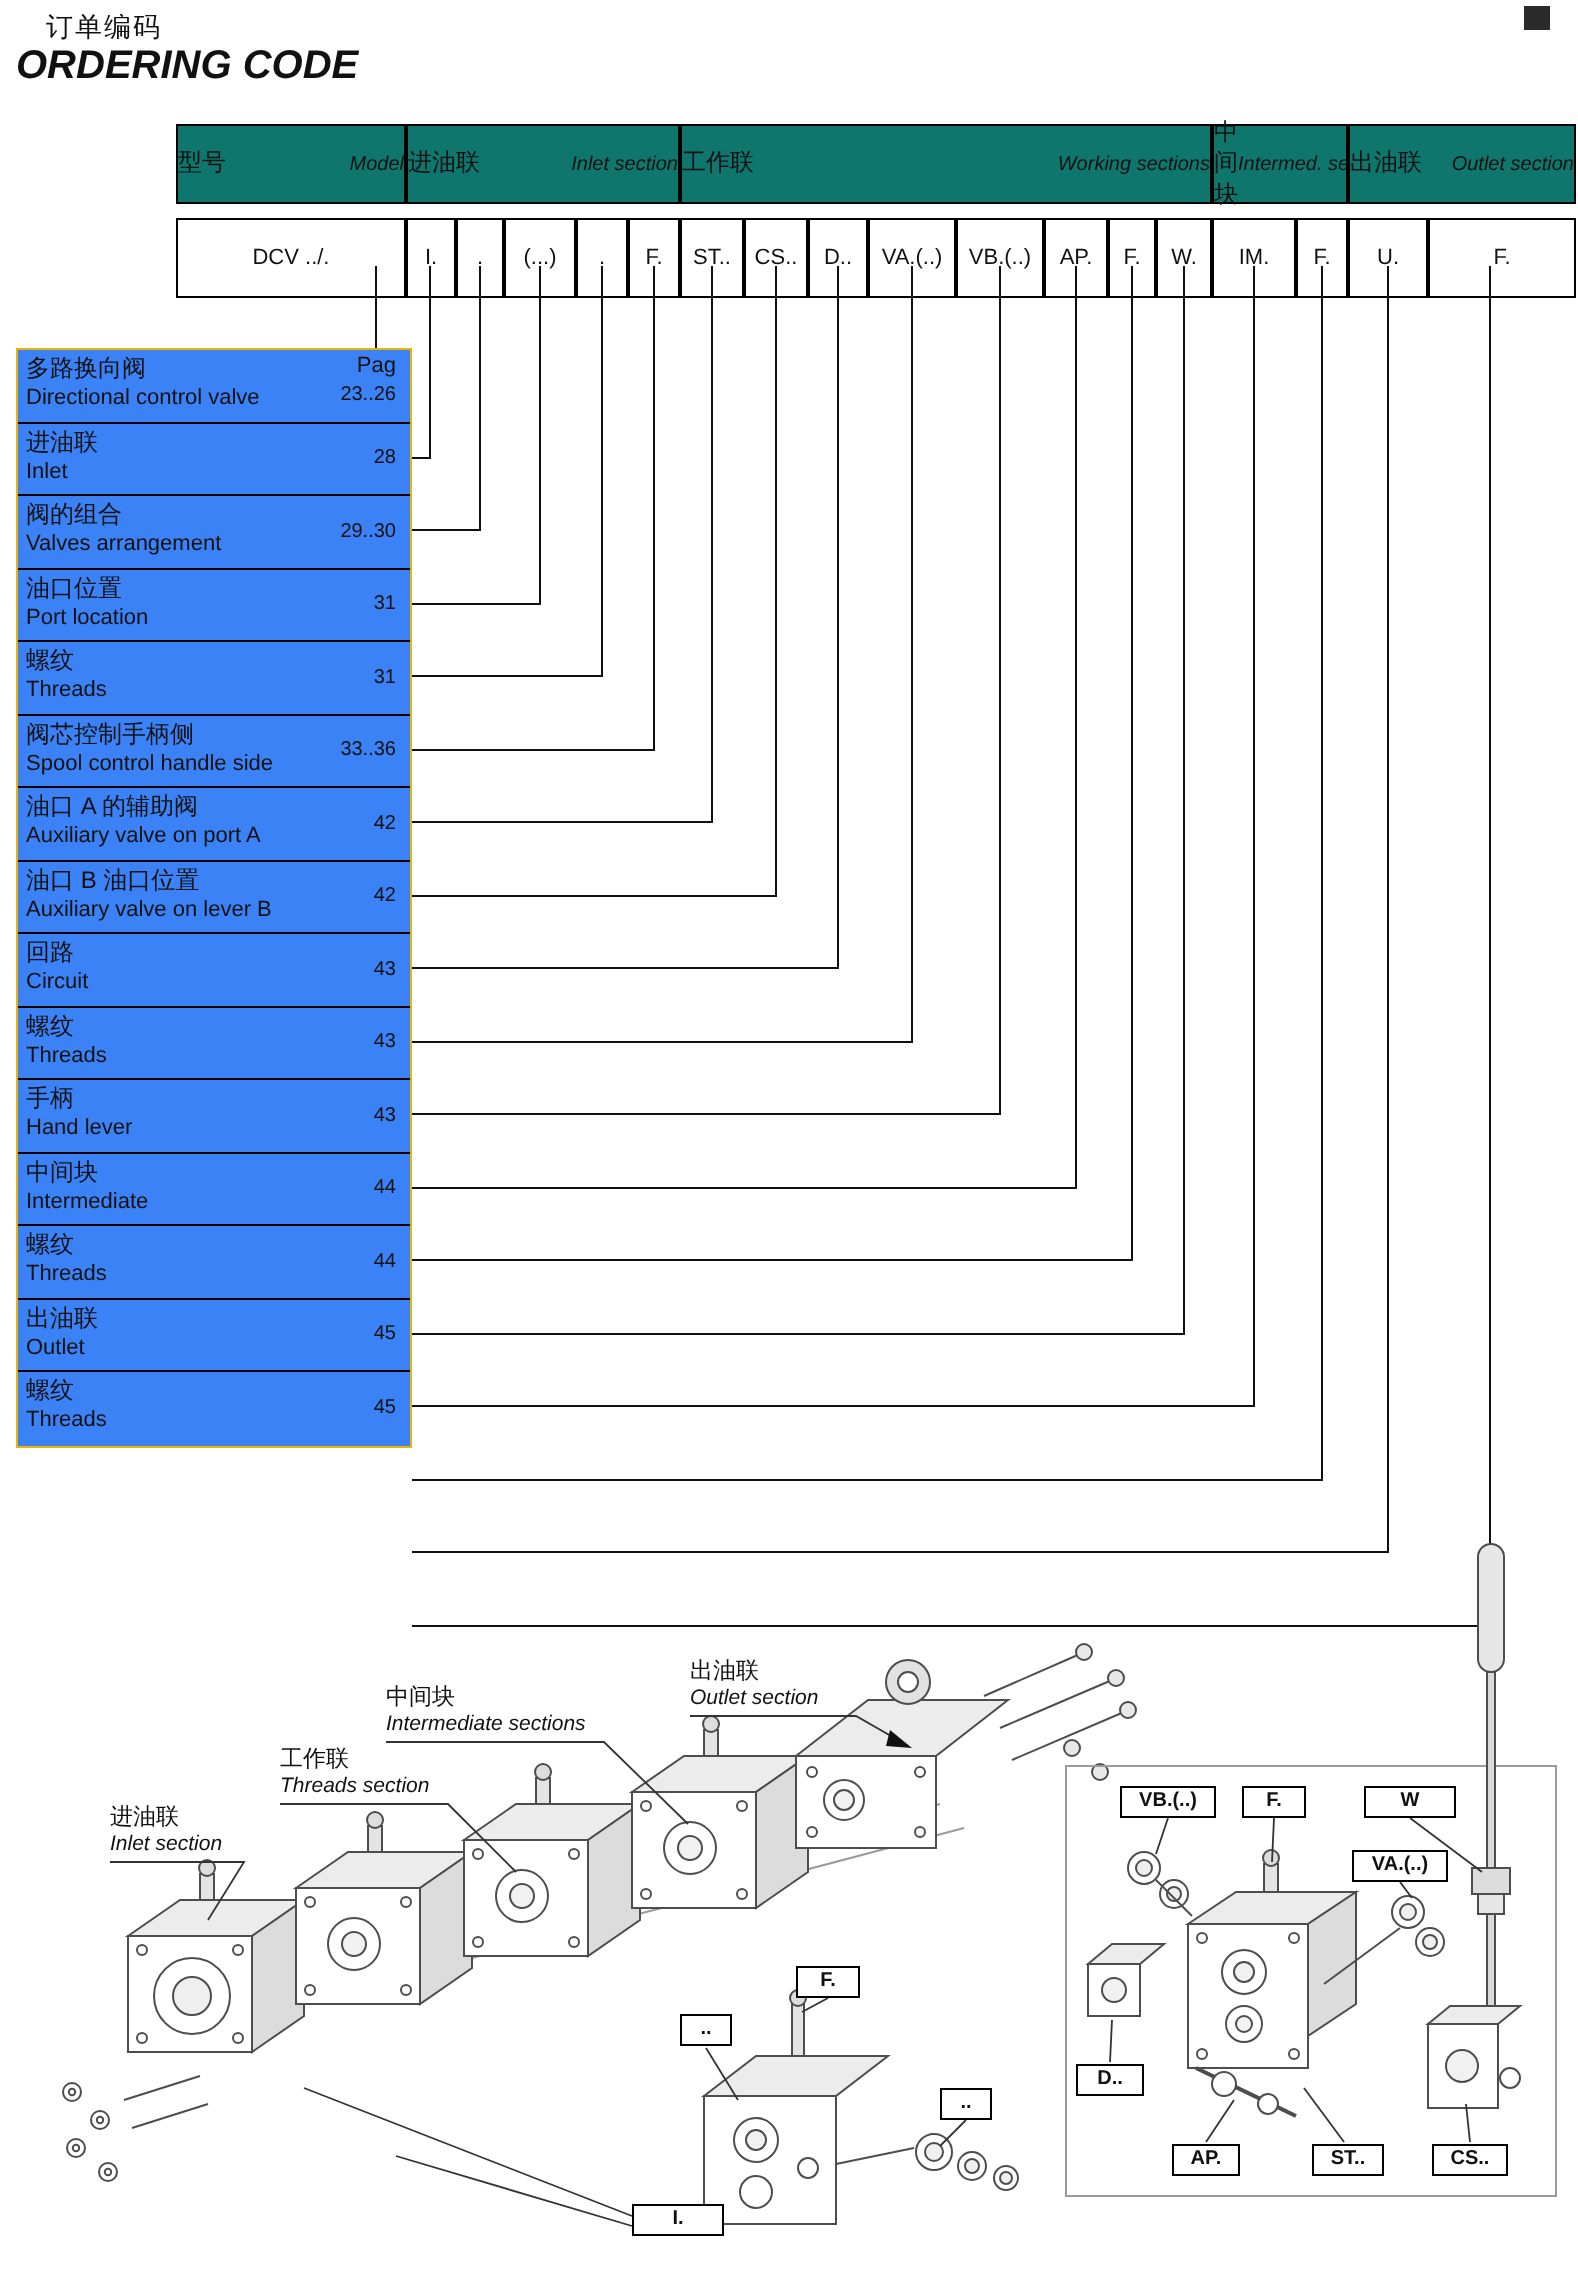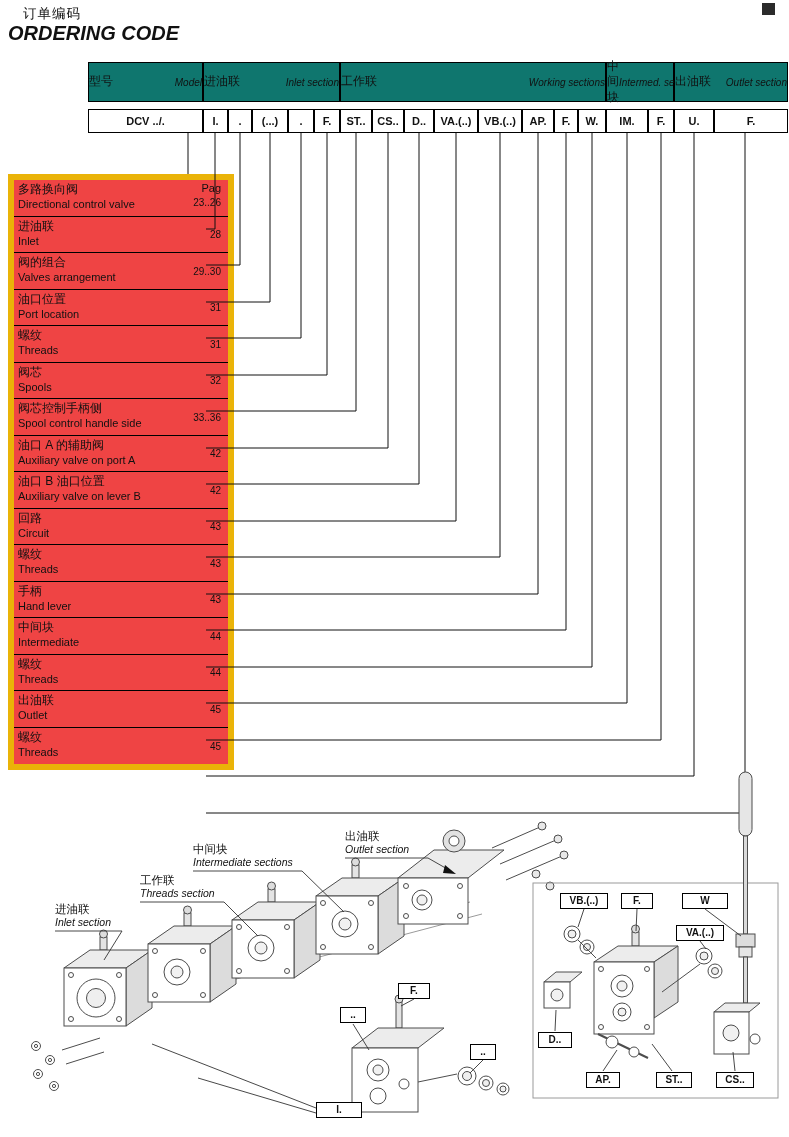--- a/index.html
+++ b/index.html
@@ -10,24 +10,24 @@
 
   .title-zh{position:absolute;left:23px;top:5px;font-size:13.5px;letter-spacing:1px}
   .title-en{position:absolute;left:8px;top:22px;font-size:20px;font-weight:700;font-style:italic}
   .corner-mark{position:absolute;left:762px;top:3px;width:13px;height:12px;background:#2b2b2b}
 
   .hgroup{position:absolute;top:62px;height:40px;border:1px solid #000;background:#0f766e;
           display:flex;align-items:center;justify-content:space-between;line-height:1.3}
   .hzh{font-size:12px}
   .hen{font-size:10px;font-style:italic;white-space:nowrap}
 
-  .ccell{position:absolute;top:109px;height:24px;border:1px solid #000;background:#fff;
-         display:flex;align-items:center;justify-content:center;font-weight:700;font-size:11px;white-space:nowrap}
-
-  .ltable{position:absolute;left:8px;top:174px;width:226px;border:6px solid #eab308;background:#ef4444}
+  .ccell{position:absolute;top:109px;height:40px;border:1px solid #000;background:#fff;
+         display:flex;align-items:center;justify-content:center;font-weight:400;font-size:11px;white-space:nowrap}
+
+  .ltable{position:absolute;left:8px;top:174px;width:198px;border:1px solid #eab308;background:#3b82f6}
   .lrow{position:relative;height:36.5px;border-bottom:1px solid #000;padding:2px 4px 0}
   .lrow:last-child{border-bottom:none}
   .lzh{font-size:12px;line-height:15px;white-space:nowrap}
   .len{font-size:11px;line-height:14px;white-space:nowrap}
   .lpag{position:absolute;right:7px;top:50%;transform:translateY(-50%);font-size:10px}
   .lrow.first .lpag{top:17px;transform:none}
   .lpag-head{position:absolute;right:7px;top:2px;font-size:11px}
 
   .overlay{position:absolute;left:0;top:0;pointer-events:none}
 
@@ -106,25 +106,20 @@
     </div>
     <div class="lrow">
       <div class="lzh">油口位置</div>
       <div class="len">Port location</div>
       <div class="lpag">31</div>
     </div>
     <div class="lrow">
       <div class="lzh">螺纹</div>
       <div class="len">Threads</div>
       <div class="lpag">31</div>
-    </div>
-    <div class="lrow">
-      <div class="lzh">阀芯</div>
-      <div class="len">Spools</div>
-      <div class="lpag">32</div>
     </div>
     <div class="lrow">
       <div class="lzh">阀芯控制手柄侧</div>
       <div class="len">Spool control handle side</div>
       <div class="lpag">33..36</div>
     </div>
     <div class="lrow">
       <div class="lzh">油口 A 的辅助阀</div>
       <div class="len">Auxiliary valve on port A</div>
       <div class="lpag">42</div>

